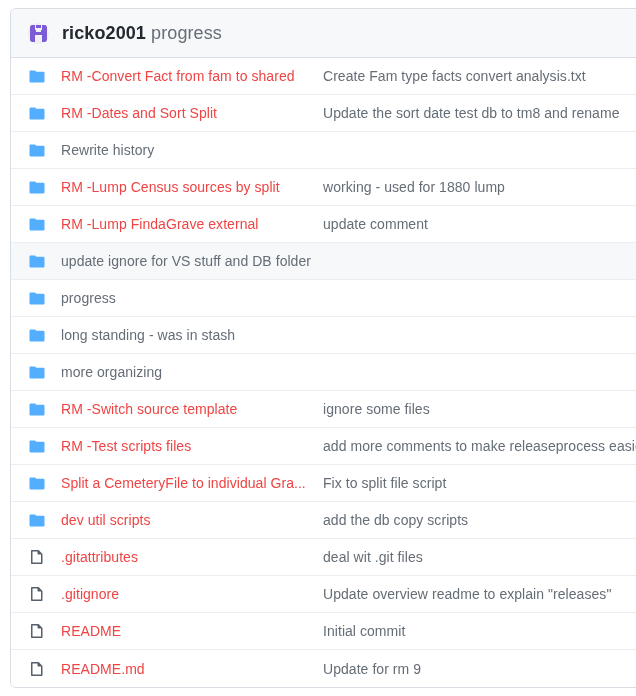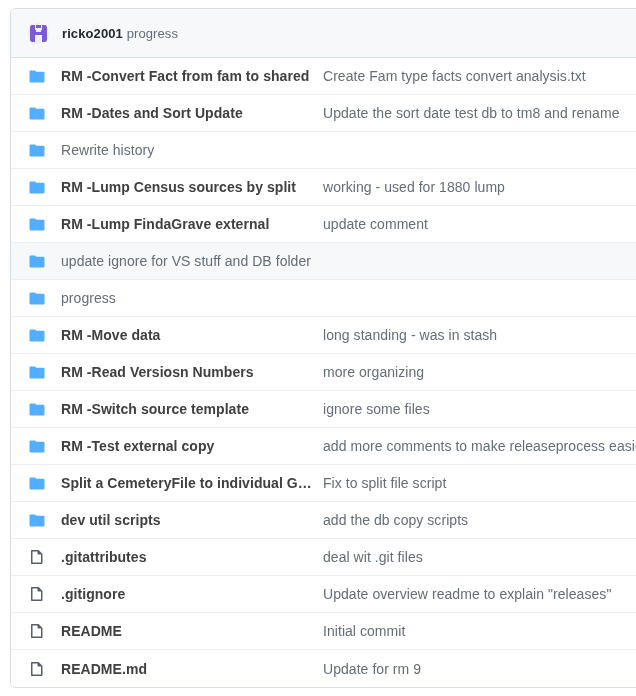--- a/index.html
+++ b/index.html
@@ -37,21 +37,21 @@
     width: 23px;
     height: 23px;
     border-radius: 50%;
     flex: 0 0 auto;
     margin-right: 12px;
     overflow: hidden;
     background: #f0f0f2;
   }
   .avatar svg { display: block; }
   .header-title {
-    font-size: 13px;
+    font-size: 18px;
     color: #656d76;
     letter-spacing: 0.1px;
     white-space: nowrap;
   }
   .header-title .owner {
     color: #24292f;
     font-weight: 600;
   }
 
   
@@ -77,26 +77,25 @@
     align-items: center;
     justify-content: center;
   }
   .row-icon svg { display: block; }
 
   .row-name {
     flex: 0 0 auto;
     width: 262px;
     padding-right: 10px;
     font-size: 14px;
-    color: #404040;
+    color: #ef4444;
     white-space: nowrap;
     overflow: hidden;
     text-overflow: ellipsis;
     letter-spacing: 0.05px;
-    font-weight: bold;
   }
 
   .row-message {
     flex: 1 1 auto;
     font-size: 14px;
     color: #656d76;
     white-space: nowrap;
     overflow: hidden;
     letter-spacing: 0.05px;
   }
@@ -140,21 +139,21 @@
         </span>
         <span class="row-name">RM -Convert Fact from fam to shared</span>
         <span class="row-message">Create Fam type facts convert analysis.txt</span>
       </div>
       <div class="file-row">
         <span class="row-icon">
           <svg width="16" height="16" viewBox="0 0 16 16" aria-hidden="true">
             <path fill="#54aeff" d="M1.75 2.5h3.69c.4 0 .78.16 1.06.44l.81.81h6.94c.69 0 1.25.56 1.25 1.25v8.25c0 .69-.56 1.25-1.25 1.25H1.75C1.06 14.5.5 13.94.5 13.25V3.75C.5 3.06 1.06 2.5 1.75 2.5z"></path>
           </svg>
         </span>
-        <span class="row-name">RM -Dates and Sort Update</span>
+        <span class="row-name">RM -Dates and Sort Split</span>
         <span class="row-message">Update the sort date test db to tm8 and rename</span>
       </div>
       <div class="file-row">
         <span class="row-icon">
           <svg width="16" height="16" viewBox="0 0 16 16" aria-hidden="true">
             <path fill="#54aeff" d="M1.75 2.5h3.69c.4 0 .78.16 1.06.44l.81.81h6.94c.69 0 1.25.56 1.25 1.25v8.25c0 .69-.56 1.25-1.25 1.25H1.75C1.06 14.5.5 13.94.5 13.25V3.75C.5 3.06 1.06 2.5 1.75 2.5z"></path>
           </svg>
         </span>
         <span class="row-message">Rewrite history</span>
       </div>
@@ -191,48 +190,46 @@
           </svg>
         </span>
         <span class="row-message">progress</span>
       </div>
       <div class="file-row">
         <span class="row-icon">
           <svg width="16" height="16" viewBox="0 0 16 16" aria-hidden="true">
             <path fill="#54aeff" d="M1.75 2.5h3.69c.4 0 .78.16 1.06.44l.81.81h6.94c.69 0 1.25.56 1.25 1.25v8.25c0 .69-.56 1.25-1.25 1.25H1.75C1.06 14.5.5 13.94.5 13.25V3.75C.5 3.06 1.06 2.5 1.75 2.5z"></path>
           </svg>
         </span>
-        <span class="row-name">RM -Move data</span>
         <span class="row-message">long standing - was in stash</span>
       </div>
       <div class="file-row">
         <span class="row-icon">
           <svg width="16" height="16" viewBox="0 0 16 16" aria-hidden="true">
             <path fill="#54aeff" d="M1.75 2.5h3.69c.4 0 .78.16 1.06.44l.81.81h6.94c.69 0 1.25.56 1.25 1.25v8.25c0 .69-.56 1.25-1.25 1.25H1.75C1.06 14.5.5 13.94.5 13.25V3.75C.5 3.06 1.06 2.5 1.75 2.5z"></path>
           </svg>
         </span>
-        <span class="row-name">RM -Read Versiosn Numbers</span>
         <span class="row-message">more organizing</span>
       </div>
       <div class="file-row">
         <span class="row-icon">
           <svg width="16" height="16" viewBox="0 0 16 16" aria-hidden="true">
             <path fill="#54aeff" d="M1.75 2.5h3.69c.4 0 .78.16 1.06.44l.81.81h6.94c.69 0 1.25.56 1.25 1.25v8.25c0 .69-.56 1.25-1.25 1.25H1.75C1.06 14.5.5 13.94.5 13.25V3.75C.5 3.06 1.06 2.5 1.75 2.5z"></path>
           </svg>
         </span>
         <span class="row-name">RM -Switch source template</span>
         <span class="row-message">ignore some files</span>
       </div>
       <div class="file-row">
         <span class="row-icon">
           <svg width="16" height="16" viewBox="0 0 16 16" aria-hidden="true">
             <path fill="#54aeff" d="M1.75 2.5h3.69c.4 0 .78.16 1.06.44l.81.81h6.94c.69 0 1.25.56 1.25 1.25v8.25c0 .69-.56 1.25-1.25 1.25H1.75C1.06 14.5.5 13.94.5 13.25V3.75C.5 3.06 1.06 2.5 1.75 2.5z"></path>
           </svg>
         </span>
-        <span class="row-name">RM -Test external copy</span>
+        <span class="row-name">RM -Test scripts files</span>
         <span class="row-message">add more comments to make releaseprocess easier</span>
       </div>
       <div class="file-row">
         <span class="row-icon">
           <svg width="16" height="16" viewBox="0 0 16 16" aria-hidden="true">
             <path fill="#54aeff" d="M1.75 2.5h3.69c.4 0 .78.16 1.06.44l.81.81h6.94c.69 0 1.25.56 1.25 1.25v8.25c0 .69-.56 1.25-1.25 1.25H1.75C1.06 14.5.5 13.94.5 13.25V3.75C.5 3.06 1.06 2.5 1.75 2.5z"></path>
           </svg>
         </span>
         <span class="row-name">Split a CemeteryFile to individual Gra...</span>
         <span class="row-message">Fix to split file script</span>

